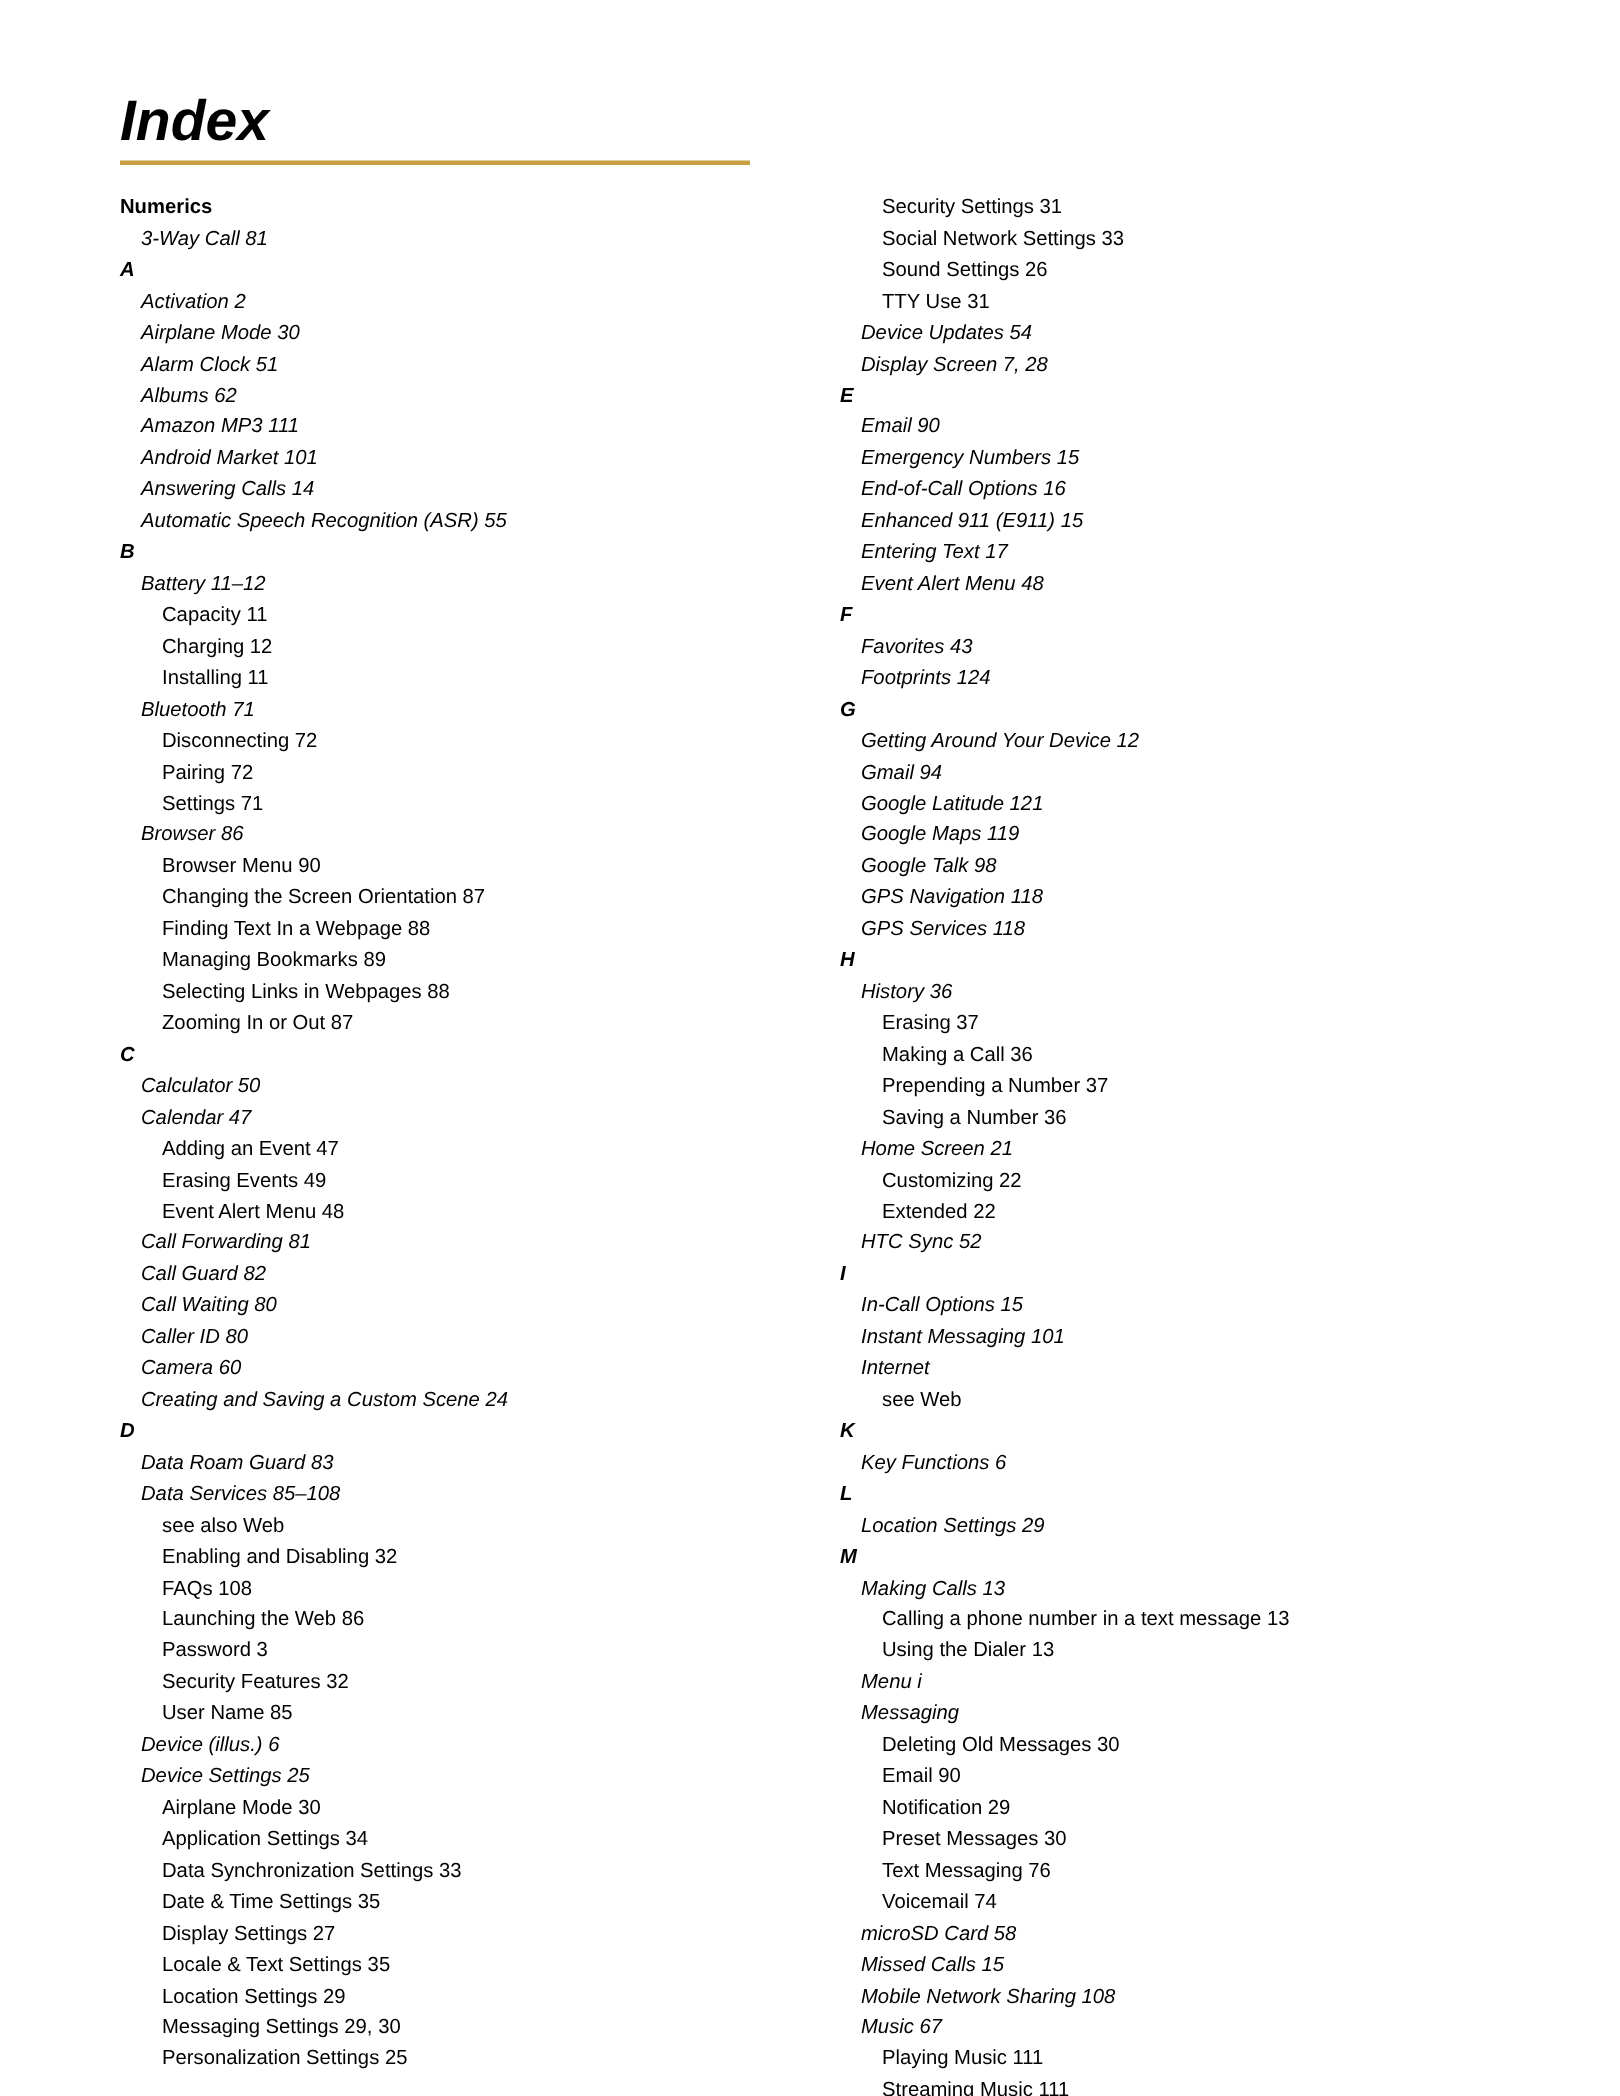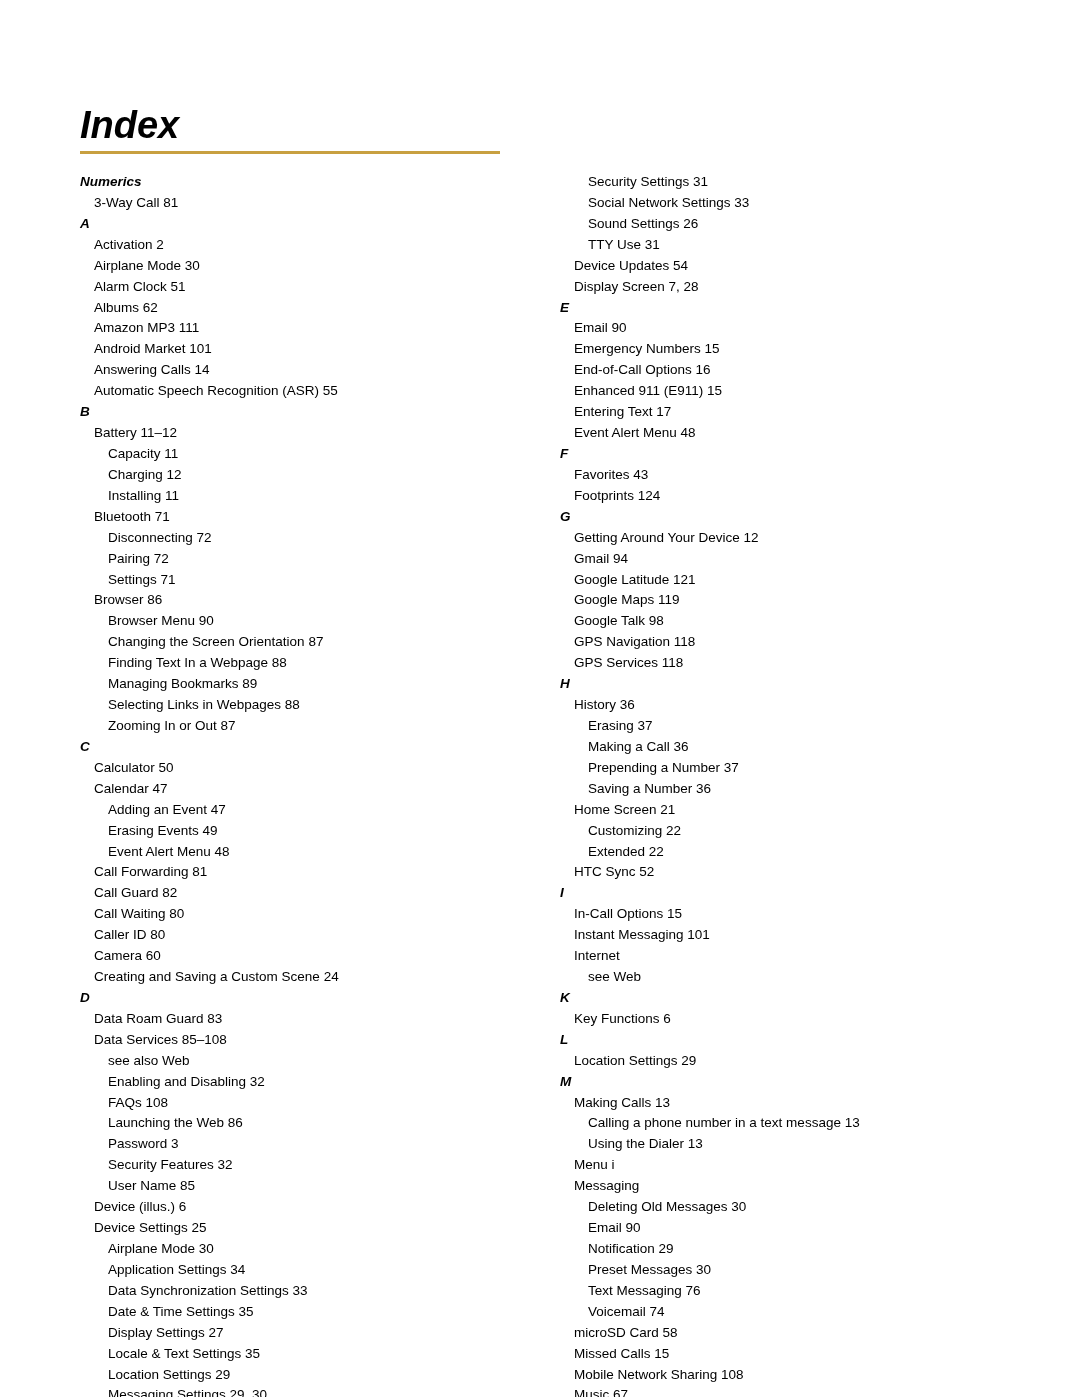--- a/index.html
+++ b/index.html
@@ -10,21 +10,20 @@
       min-height: 1397px;
       padding: 60px 80px 60px 80px;
       color: #000;
     }
     .page-title {
       font-size: 38px;
       font-weight: 900;
       font-style: italic;
       margin-bottom: 4px;
       font-family: Arial, Helvetica, sans-serif;
-      margin-top: 44px;
     }
     .title-underline {
       height: 3px;
       background: #c8a040;
       width: 420px;
       margin-bottom: 18px;
     }
     .two-col {
       display: flex;
       gap: 40px;
@@ -36,25 +35,25 @@
     }
     .section-letter {
       font-weight: 900;
       font-style: italic;
       font-size: 13.5px;
       margin-top: 6px;
       margin-bottom: 0;
     }
     .section-header {
       font-weight: 900;
-      font-style: italic;
       font-size: 13.5px;
       margin-top: 4px;
     }
     .entry {
+      font-style: italic;
       padding-left: 14px;
       display: block;
     }
     .entry-sub {
       padding-left: 28px;
       display: block;
     }
   </style>
 </head>
 <body>

